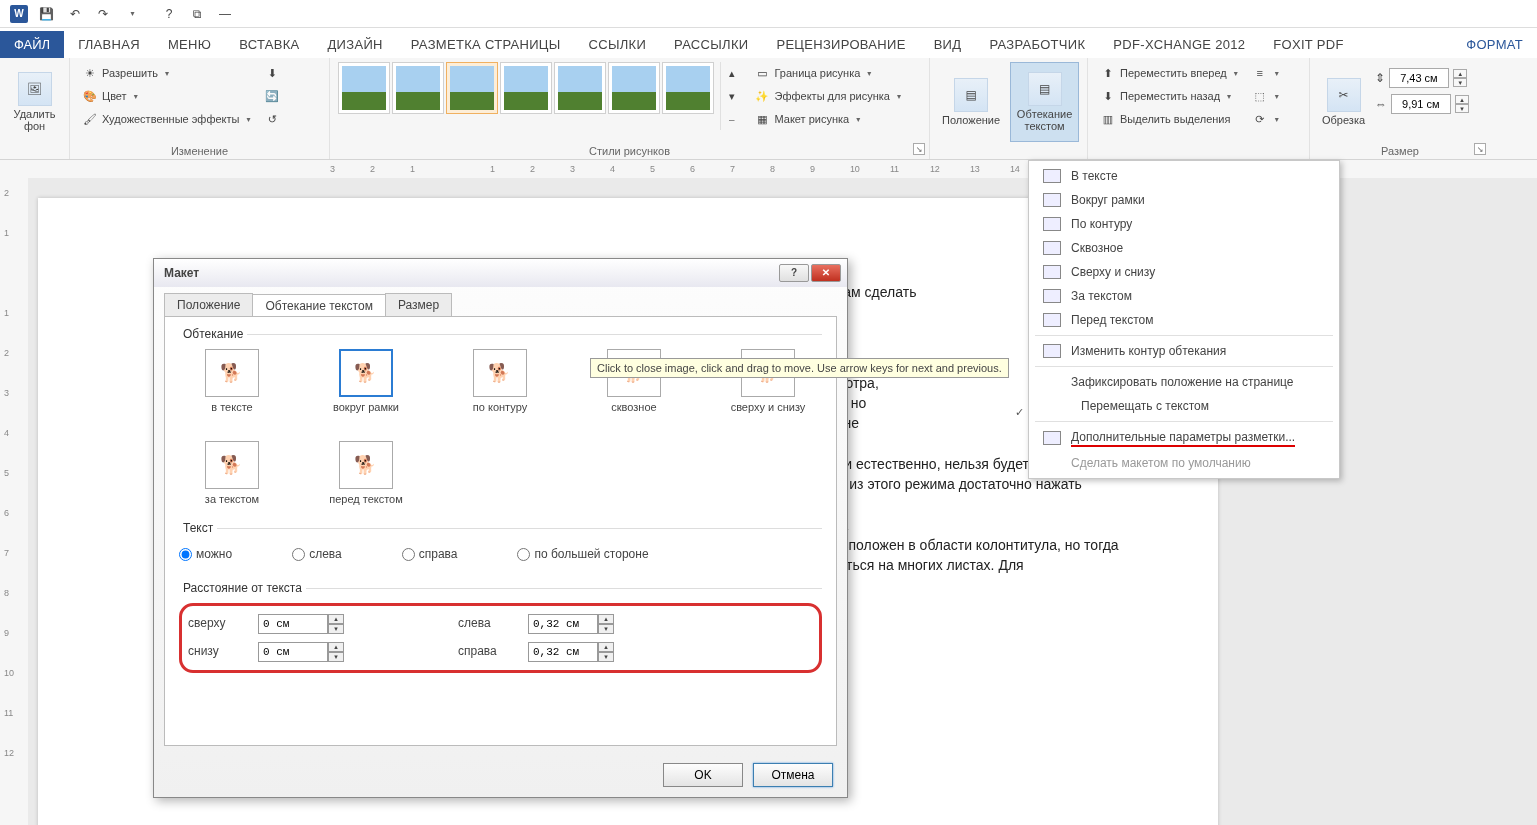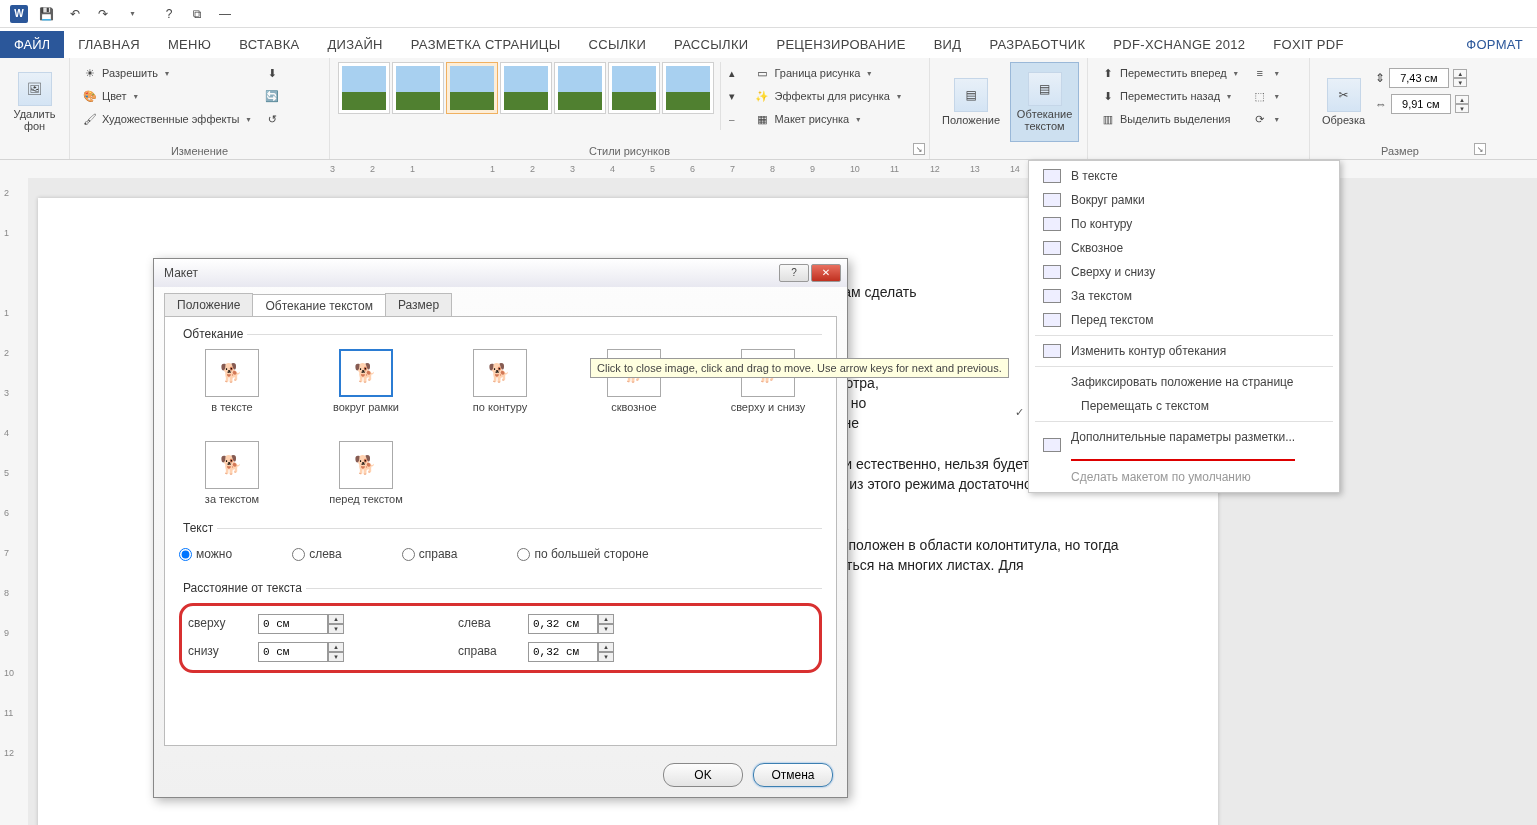--- a/index.html
+++ b/index.html
@@ -55,26 +55,26 @@
 .doc-footer { position:absolute; top:560px; left:160px; width:900px; font-size:14px; line-height:1.45; color:#222;}
 .doc-img { position:absolute; top:142px; left:540px; width:62px; height:330px; background:linear-gradient(#a8c8e8 70%, #606870 70%); border:1px solid #999; }
 .doc-wrap-ic { position:absolute; top:146px; left:610px; width:28px; height:24px; border:1px solid #c8c8c8; background:#fff; display:flex; align-items:center; justify-content:center;}
 
 
 .wrap-dd { position:absolute; top:160px; left:1028px; width:312px; background:#fff; border:1px solid #c8c8c8; box-shadow:2px 2px 6px rgba(0,0,0,0.25); z-index:50; padding:3px 0;}
 .wrap-dd .wi { display:flex; align-items:center; gap:10px; padding:5px 14px; font-size:12px; cursor:pointer; }
 .wrap-dd .wi .wic { width:18px; height:14px; border:1px solid #888; background:#eef; position:relative; flex-shrink:0;}
 .wrap-dd .sep { height:1px; background:#e0e0e0; margin:3px 6px; }
 .wrap-dd .check::before { content:"✓"; position:absolute; left:-14px; font-size:11px; color:#555;}
-.wrap-dd .redline { border-bottom:2px solid #d00; padding-bottom:15px; margin-bottom:-1px;}
+.wrap-dd .redline { border-bottom:2px solid #d00; padding-bottom:1px; margin-bottom:-1px;}
 
 
 .backdrop-tip { position:absolute; top:358px; left:590px; background:#ffffe0; border:1px solid #999; padding:3px 6px; font-size:11px; z-index:110; white-space:nowrap;}
 .dialog { position:absolute; top:258px; left:153px; width:695px; height:540px; background:linear-gradient(#fdfdfd,#f0f0f0); border:1px solid #888; box-shadow:3px 3px 10px rgba(0,0,0,0.3); z-index:100;}
-.dlg-title { height:28px; background:linear-gradient(#fff,#e8e8f0); display:flex; align-items:center; padding:0 6px; font-size:12px;}
+.dlg-title { height:28px; background:linear-gradient(#fff,#e8e8f0); display:flex; align-items:center; padding:0 6px; font-size:12px;font-weight:bold;}
 .dlg-title span { flex:1; padding-left:4px;}
 .dlg-help, .dlg-close { width:30px; height:18px; border:1px solid #999; background:linear-gradient(#f8f8f8,#e0e0e0); margin-left:2px; font-size:10px; text-align:center; line-height:16px; cursor:pointer; border-radius:2px;}
 .dlg-close { background:linear-gradient(#e87060,#c03020); color:#fff;}
 .dlg-tabs { display:flex; padding:6px 10px 0 10px; }
 .dlg-tab { border:1px solid #bbb; border-bottom:none; padding:4px 12px; background:#ececec; font-size:12px; cursor:pointer; margin-right:-1px;}
 .dlg-tab.active { background:#fff; position:relative; top:1px;}
 .dlg-body { border:1px solid #bbb; margin:0 10px; background:#fff; padding:10px 14px; height:430px; font-size:12px; position:relative;}
 fieldset.fl { border:1px solid #ddd; border-left:none; border-right:none; border-bottom:none; padding:8px 0 10px 0; margin-bottom:6px;}
 fieldset.fl legend { padding:0 4px; color:#333; font-size:12px;}
 .wrap-grid { display:flex; gap:28px; flex-wrap:wrap; }
@@ -84,21 +84,21 @@
 .wrap-opt .lbl { font-size:11px; text-align:center; }
 .radio-row { display:flex; gap:60px; padding:4px 0;}
 .radio-row label { display:flex; align-items:center; gap:4px; font-size:12px; cursor:pointer;}
 .dist-grid { display:grid; grid-template-columns:60px 120px 60px 60px 120px; row-gap:8px; column-gap:10px; padding:8px 6px; border:3px solid #d83030; border-radius:14px;}
 .dist-grid label { font-size:12px; padding-top:2px;}
 .sp { display:flex; }
 .sp input { width:70px; height:20px; border:1px solid #999; padding:1px 4px; font-size:11px;font-family:Liberation Mono, monospace;}
 .sp .ar { width:16px; display:flex; flex-direction:column;}
 .sp .ar div { flex:1; border:1px solid #999; background:#f0f0f0; font-size:7px; text-align:center; cursor:pointer;}
 .dlg-buttons { position:absolute; bottom:10px; right:14px; display:flex; gap:10px;}
-.dlg-btn { min-width:80px; height:24px; border:1px solid #888; background:linear-gradient(#fdfdfd,#e4e4e4); border-radius:11px; font-size:12px; cursor:pointer;}
+.dlg-btn { min-width:80px; height:24px; border:1px solid #888; background:linear-gradient(#fdfdfd,#e4e4e4); border-radius:0; font-size:12px; cursor:pointer;}
 .dlg-btn.def { border:1px solid #3c7fb1; box-shadow:0 0 2px #5a9de0;}
 .dog-glyph { font-size:18px; }
 </style>
 </head>
 <body>
 
 <div class="titlebar">
   <div class="titlebar-left">
     <div class="tb-btn">
         <div class="word-icon">W</div>

